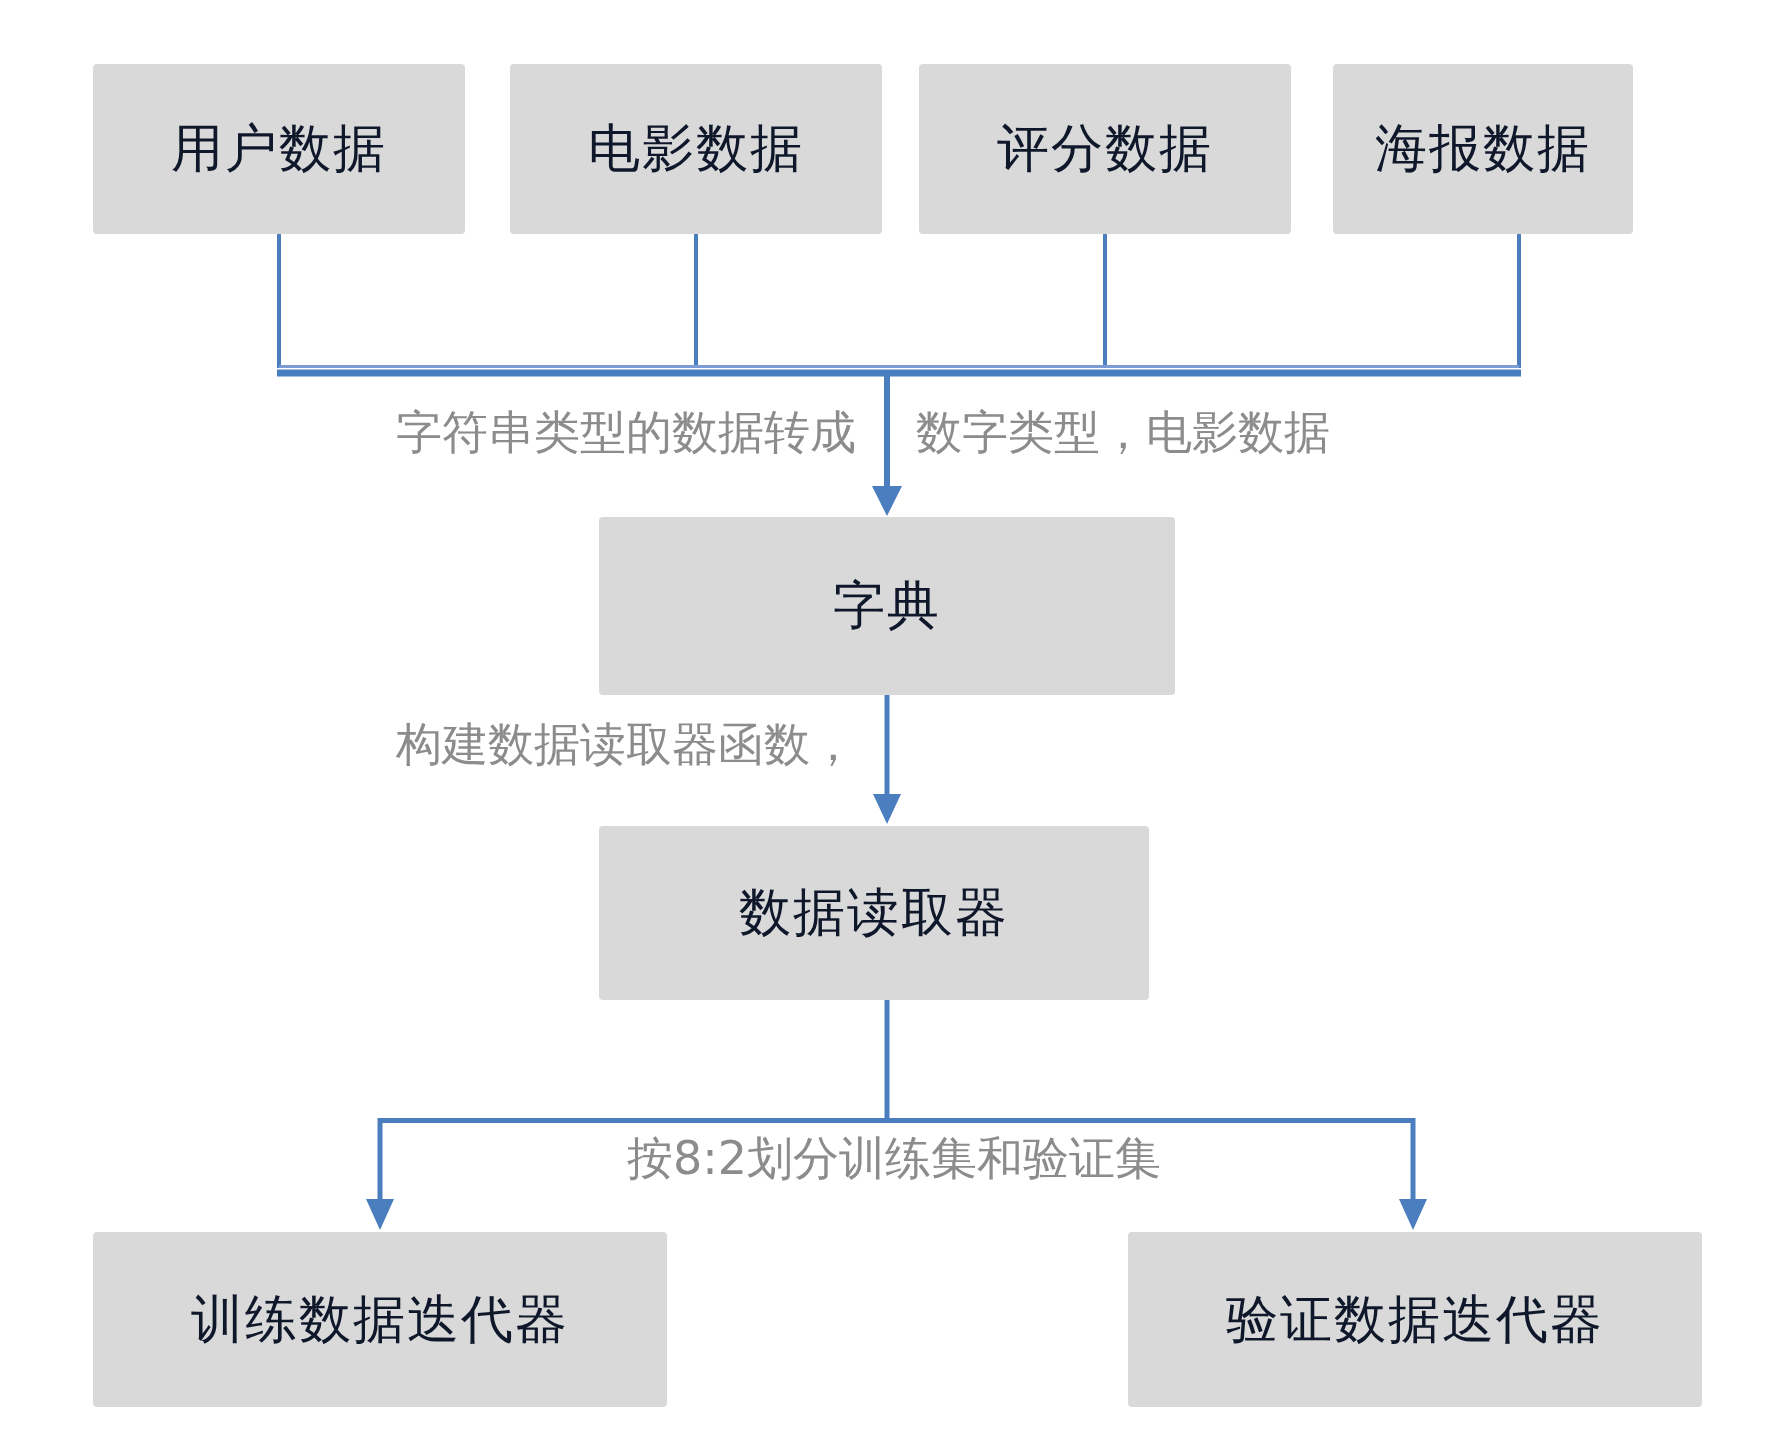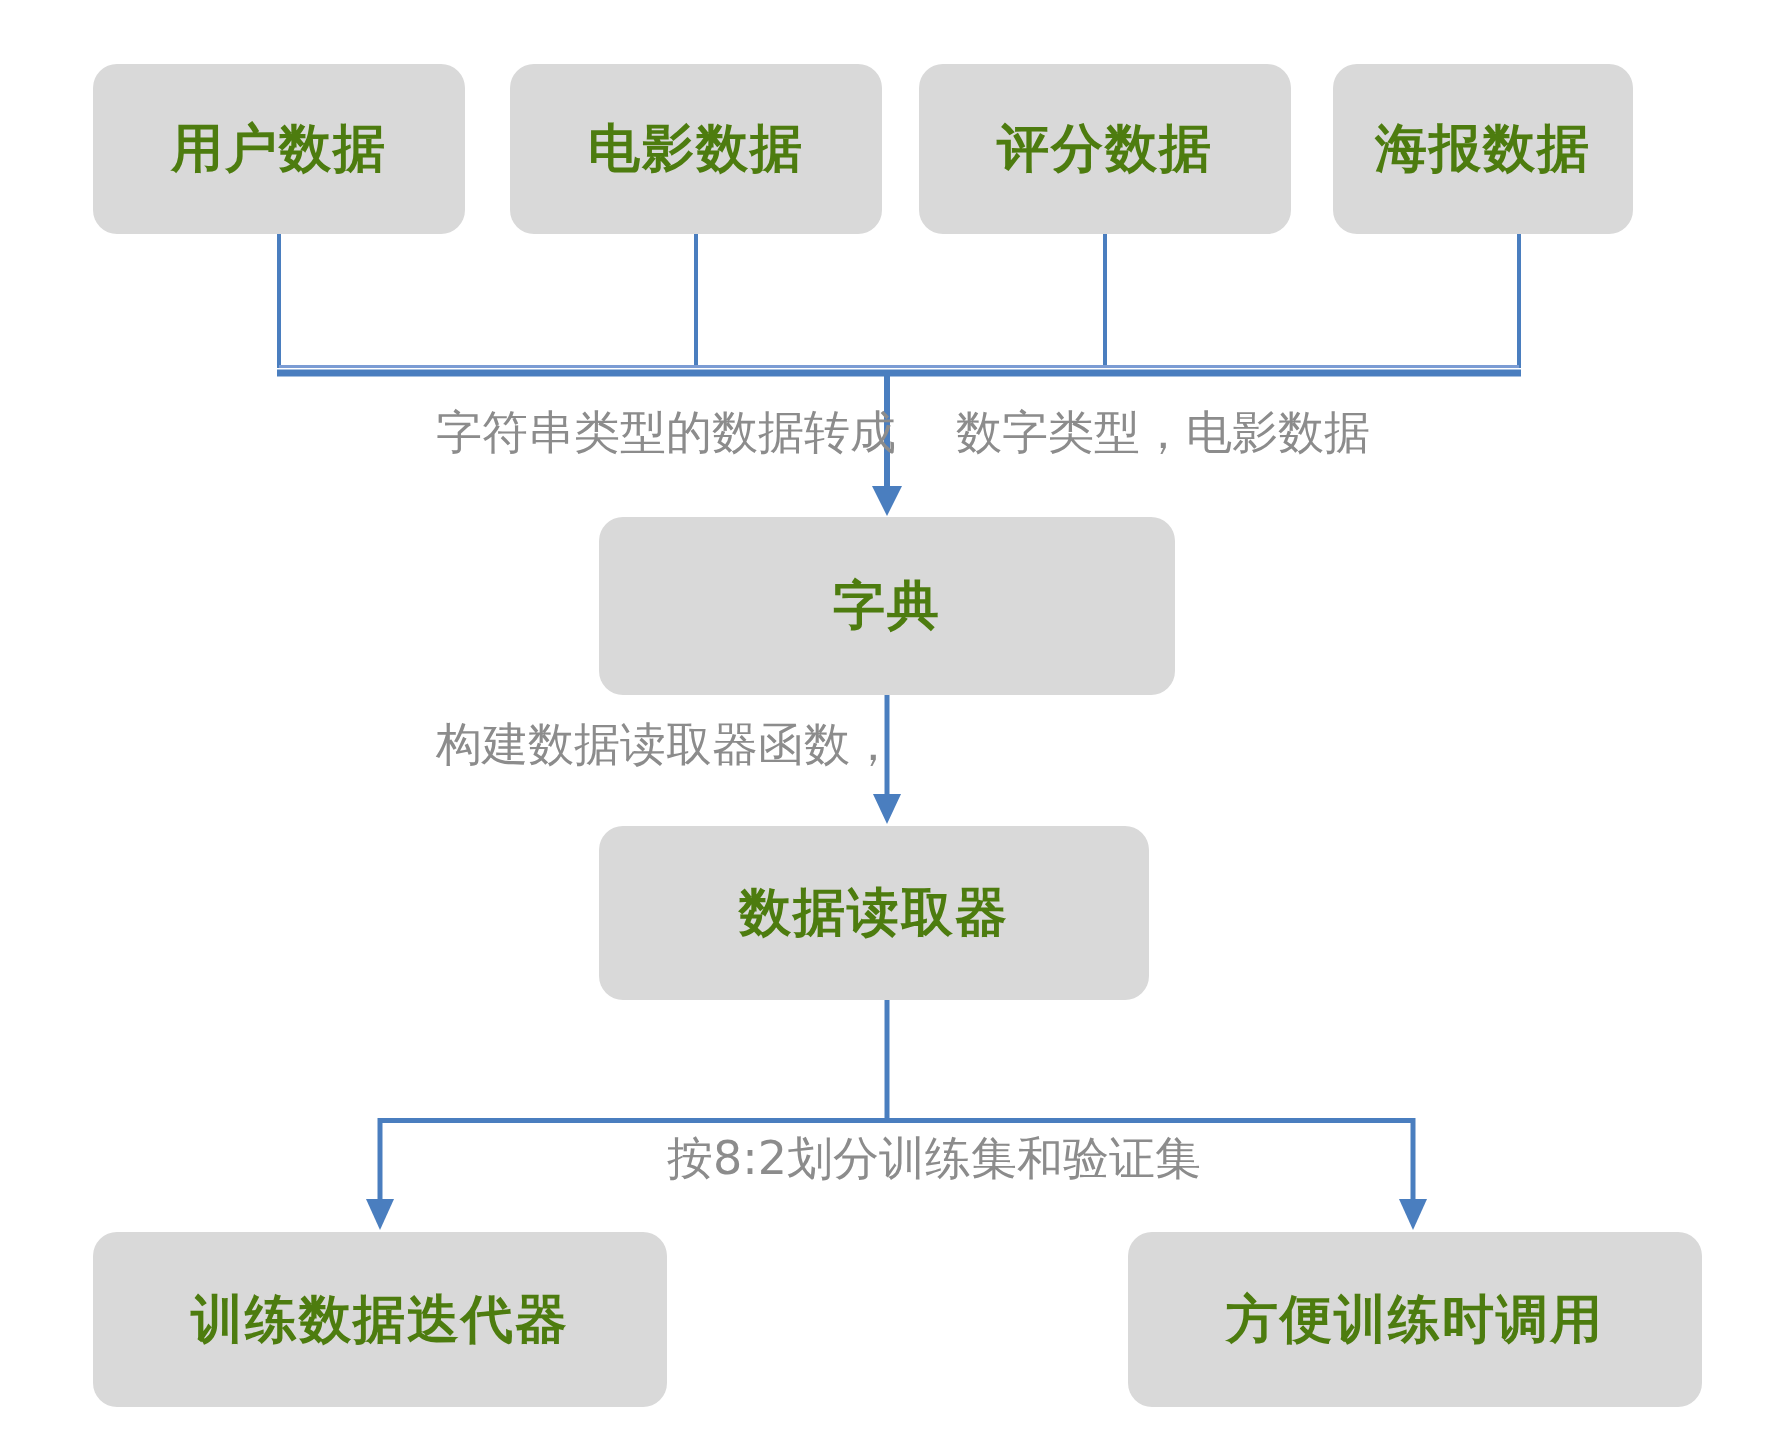--- a/index.html
+++ b/index.html
@@ -13,38 +13,37 @@
   }
   .connector-layer {
     position: absolute;
     left: 0; top: 0;
     width: 1788px; height: 1440px;
     pointer-events: none;
   }
   .node {
     position: absolute;
     background: #d9d9d9;
-    border-radius: 24px;
+    border-radius: 4px;
     display: flex;
     align-items: center;
     justify-content: center;
     font-size: 52px;
-    font-weight: 700;
-    color: #4d7c0f;
+    font-weight: 400;
+    color: #0f172a;
     letter-spacing: 2px;
     white-space: nowrap;
   }
   .lbl {
     position: absolute;
     color: #8c8c8c;
     font-size: 46px;
     font-weight: 500;
     white-space: nowrap;
     line-height: 56px;
-    padding-left: 40px;
   }
   .lbl-left-part {
     left: 0;
     width: 856px;
     text-align: right;
   }
 </style>
 </head>
 <body>
 
@@ -90,15 +89,15 @@
 
   <div class="node" style="left:599px; top:517px; width:576px; height:178px;">字典</div>
 
   <div class="lbl lbl-left-part" style="top:716px;">构建数据读取器函数，</div>
 
   <div class="node" style="left:599px; top:826px; width:550px; height:174px;">数据读取器</div>
 
   <div class="lbl" style="left:0; top:1130px; width:1788px; text-align:center;">按8:2划分训练集和验证集</div>
 
   <div class="node" style="left:93px; top:1232px; width:574px; height:175px;">训练数据迭代器</div>
-  <div class="node" style="left:1128px; top:1232px; width:574px; height:175px;">方便训练时调用</div>
+  <div class="node" style="left:1128px; top:1232px; width:574px; height:175px;">验证数据迭代器</div>
 
 </div>
 
 </body></html>

